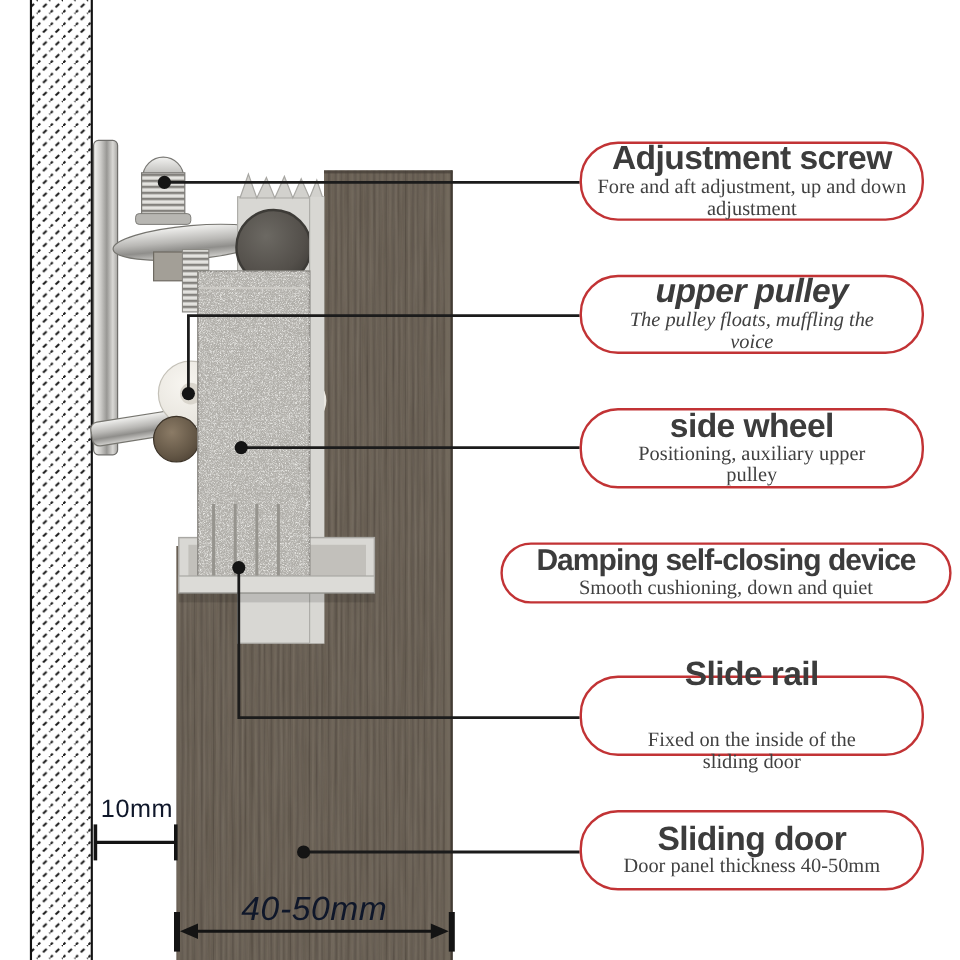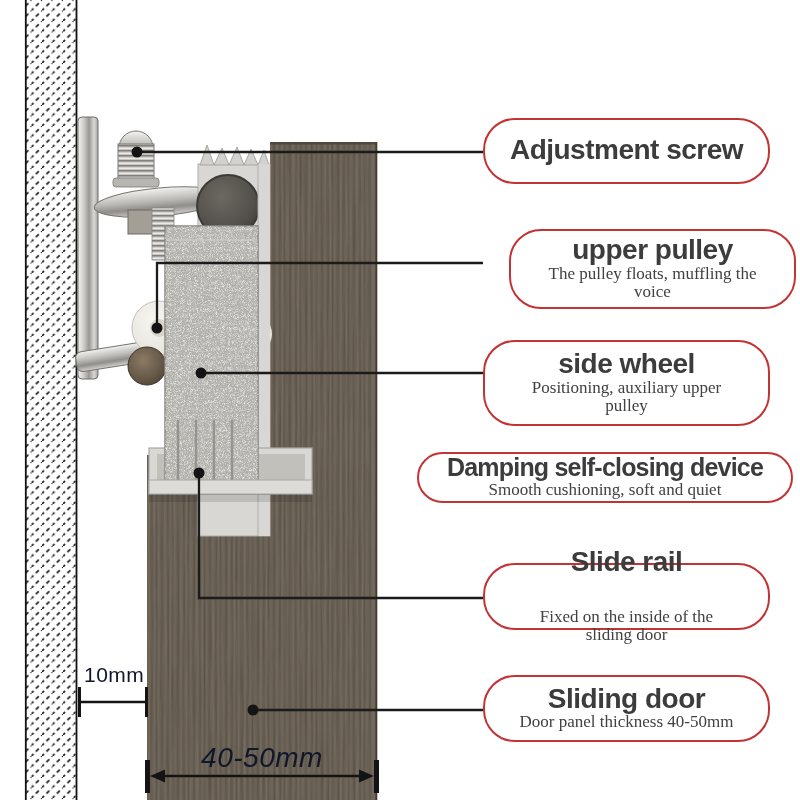--- a/index.html
+++ b/index.html
@@ -24,22 +24,22 @@
   }
   .bubble .title{
     font-weight:700;color:#3c3c3c;font-size:28px;line-height:1.02;
     letter-spacing:-0.5px;white-space:nowrap;
   }
   .bubble .desc{
     font-family:"Liberation Serif",serif;
     color:#414141;font-size:17px;line-height:1.07;
   }
   .b1{left:483px;top:118px;width:287px;height:66px;}
-  .b2{left:509px;top:229px;width:287px;height:80px;}
-  .b3{left:483px;top:340px;width:287px;height:86px;}
+  .b2{left:483px;top:229px;width:287px;height:66px;font-style:italic;}
+  .b3{left:483px;top:340px;width:287px;height:67px;}
   .b4{left:417px;top:452px;width:376px;height:51px;}
   .b5{left:483px;top:563px;width:287px;height:67px;gap:32px;}
   .b6{left:483px;top:675px;width:287px;height:67px;}
   .b1 .desc{max-width:258px;}
   .b2 .desc{max-width:225px;}
   .b3 .desc{max-width:195px;}
   .b4 .title{font-size:25px;letter-spacing:-0.8px;}
   .b4 .desc{max-width:340px;}
   .b5 .desc{max-width:215px;}
   .b6 .desc{white-space:nowrap;}
@@ -235,32 +235,33 @@
     <polygon points="150,776 165,769.5 165,782.5" fill="#141414" stroke="none"></polygon>
     <polygon points="374,776 359,769.5 359,782.5" fill="#141414" stroke="none"></polygon>
   </g>
 </svg>
 
 <div class="dim-label dim-gap">10mm</div>
 <div class="dim-label dim-door">40-50mm</div>
 
 <div class="bubble b1">
   <div class="title">Adjustment screw</div>
+  <div class="desc">Fore and aft adjustment, up and down adjustment</div>
 </div>
 <div class="bubble b2">
   <div class="title">upper pulley</div>
   <div class="desc">The pulley floats, muffling the voice</div>
 </div>
 <div class="bubble b3">
   <div class="title">side wheel</div>
   <div class="desc">Positioning, auxiliary upper pulley</div>
 </div>
 <div class="bubble b4">
   <div class="title">Damping self-closing device</div>
-  <div class="desc">Smooth cushioning, soft and quiet</div>
+  <div class="desc">Smooth cushioning, down and quiet</div>
 </div>
 <div class="bubble b5">
   <div class="title">Slide rail</div>
   <div class="desc">Fixed on the inside of the sliding door</div>
 </div>
 <div class="bubble b6">
   <div class="title">Sliding door</div>
   <div class="desc">Door panel thickness 40-50mm</div>
 </div>
 

